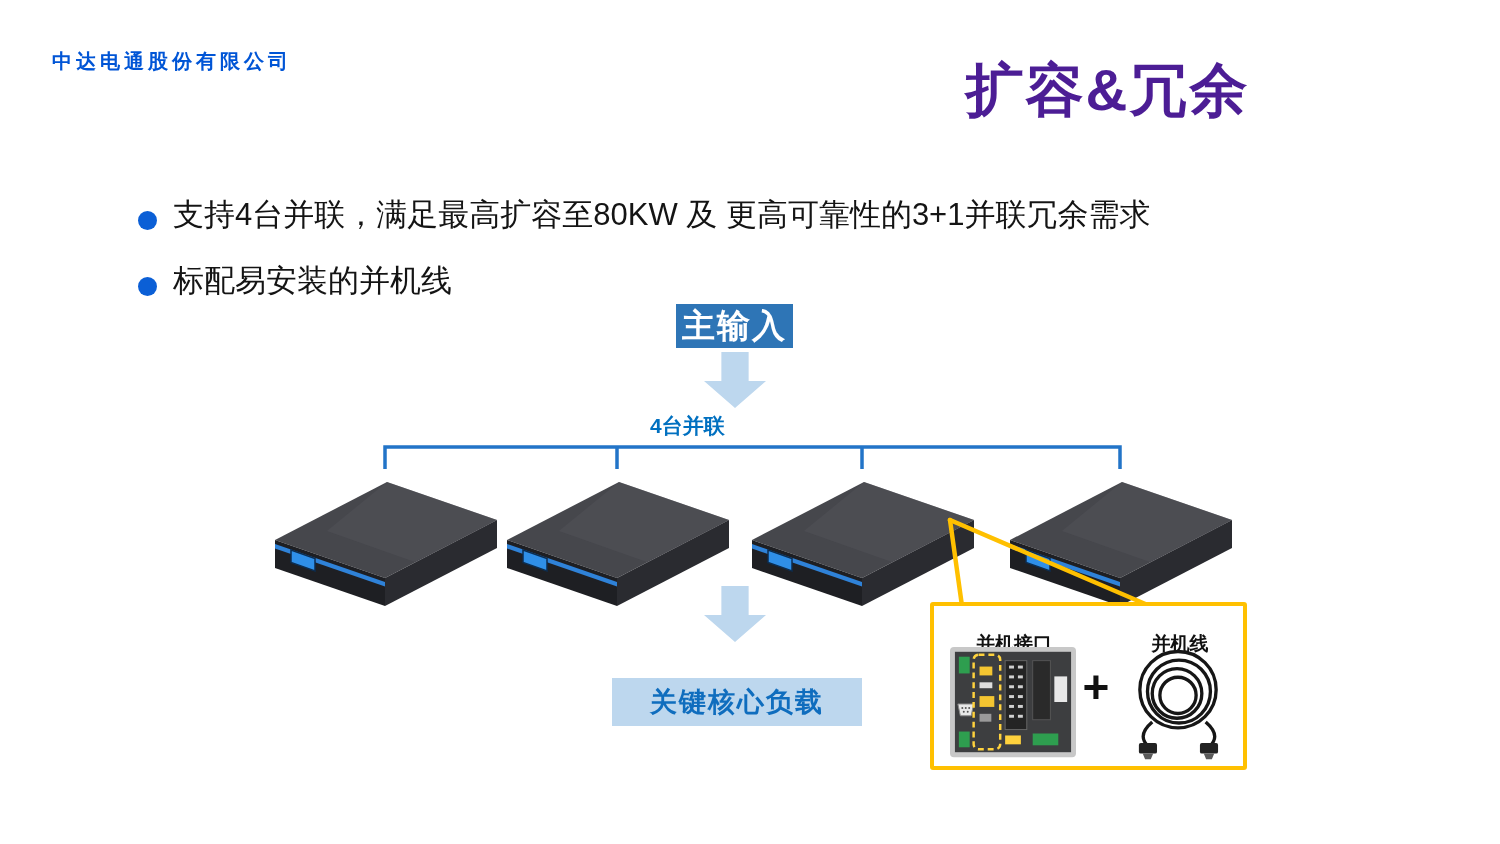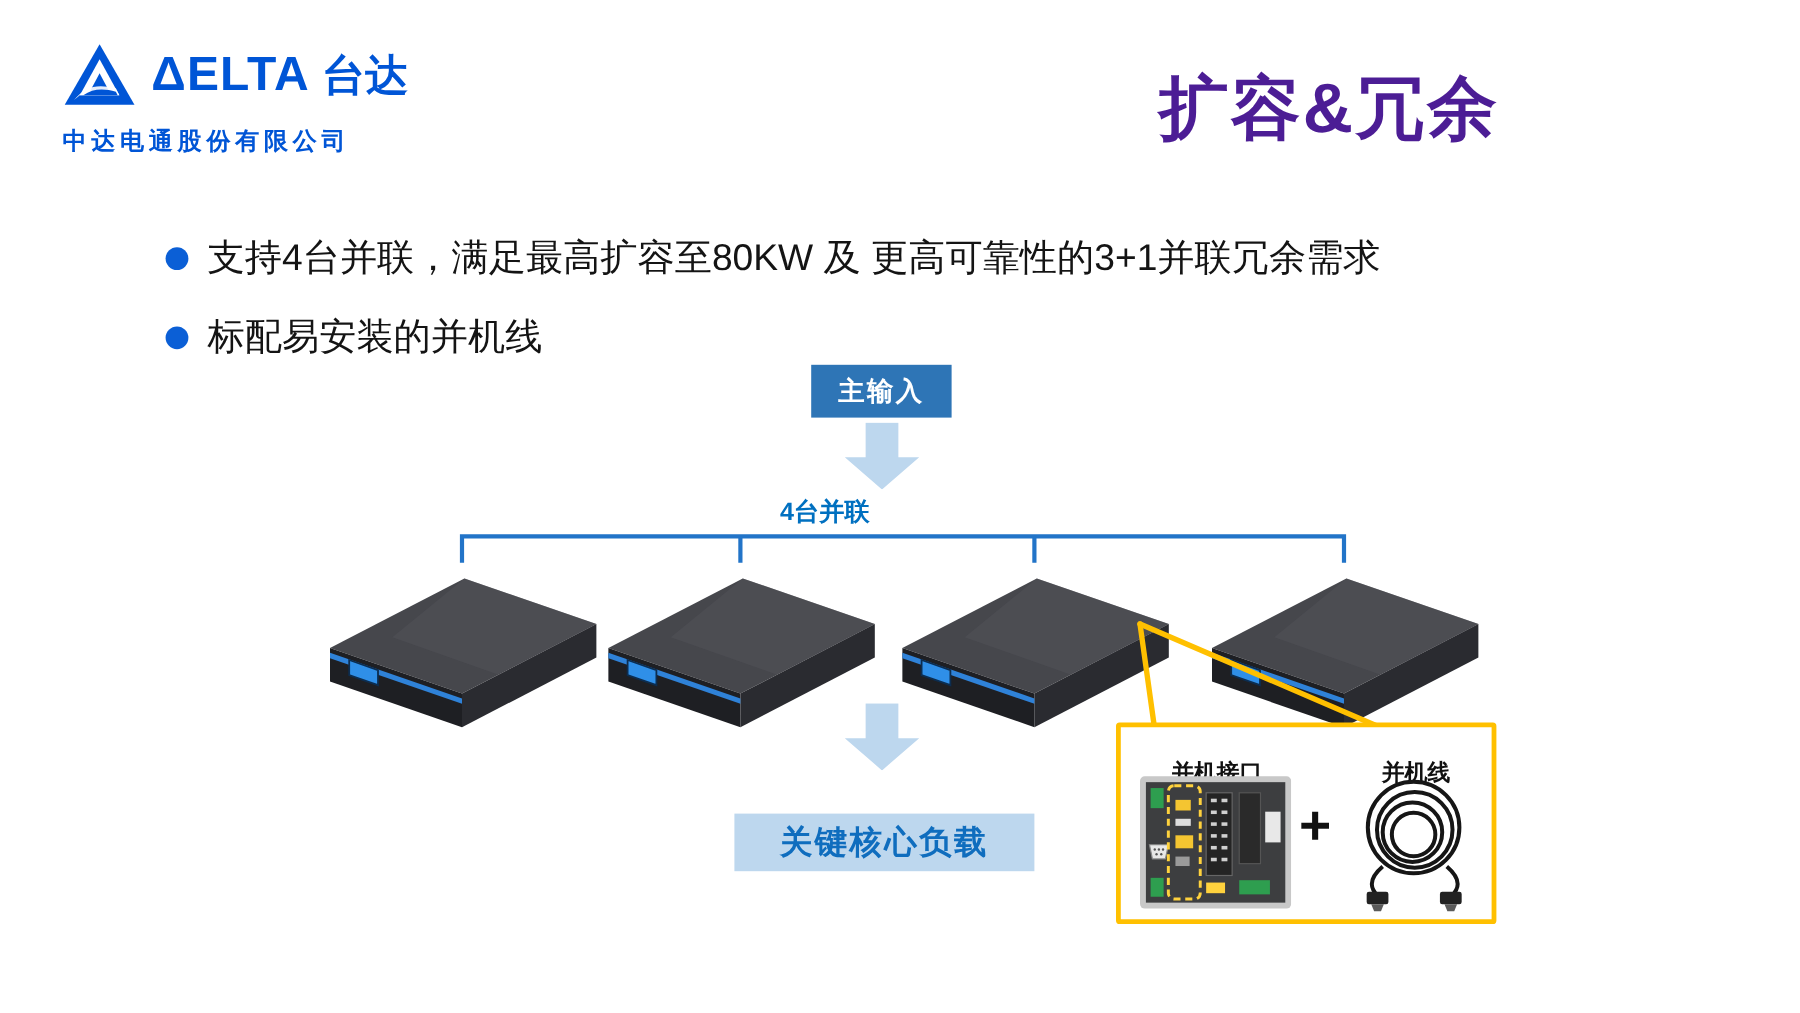--- a/index.html
+++ b/index.html
@@ -13,27 +13,27 @@
   .logo-mark { width:62px; height:56px; flex:0 0 auto; }
   .brand-text { font-size:40px; font-weight:bold; color:#0055d6; letter-spacing:1px; line-height:1; }
   .brand-cn { font-size:36px; font-weight:bold; color:#0055d6; margin-left:10px; line-height:1; }
   .company-name { margin-top:14px; font-size:20px; font-weight:bold; color:#0055d6; letter-spacing:4px; white-space:nowrap; }
 
   .page-title { position:absolute; left:900px; top:52px; width:415px; text-align:center;
     font-size:58px; font-weight:bold; color:#4c1d95; letter-spacing:2px; }
 
   
   .bullets { position:absolute; left:138px; top:194px; width:1280px; }
-  .bullet-row { display:flex; align-items:flex-start; gap:16px; margin-bottom:24px; }
+  .bullet-row { display:flex; align-items:center; gap:16px; margin-bottom:24px; }
   .bullet-dot { width:19px; height:19px; border-radius:50%; background:#0b5fd6; margin-top:12px; flex:0 0 auto; }
   .bullet-text { font-size:31px; color:#141414; line-height:1.35; white-space:nowrap; }
 
   
   .main-input-box { position:absolute; left:676px; top:304px; width:117px; height:44px;
-    background:#2e75b6; color:#fff; font-size:22px; font-weight:bold;
+    background:#2e75b6; color:#fff; font-size:33px; font-weight:bold;
     display:flex; align-items:center; justify-content:center; letter-spacing:2px; }
 
   .block-arrow { position:absolute; width:62px; height:56px; background:#bdd7ee;
     clip-path:polygon(28% 0, 72% 0, 72% 52%, 100% 52%, 50% 100%, 0 52%, 28% 52%); }
   .arrow-top { left:704px; top:352px; }
   .arrow-bottom { left:704px; top:586px; }
 
   .parallel-label { position:absolute; left:650px; top:412px; width:175px; text-align:left;
     font-size:21px; font-weight:bold; color:#0070c0; }
 
@@ -60,33 +60,20 @@
   .plus-sign { position:absolute; left:142px; top:58px; width:40px; text-align:center;
     font-size:46px; font-weight:bold; color:#111; line-height:1; }
   .cable-svg { position:absolute; left:182px; top:34px; width:124px; height:126px; }
 </style>
 </head>
 <body>
 
 <div class="slide">
 
   <div class="logo-block">
-    <div class="logo-row">
-      <svg class="logo-mark" viewBox="0 0 64 56">
-        <polygon points="32,2 62,54 2,54" fill="#0055d6"></polygon>
-        <polygon points="32,15 49,46 15,46" fill="#ffffff"></polygon>
-        <polygon points="32,27 40,42 24,42" fill="#0055d6"></polygon>
-        <path d="M14,46 L32,15 L38,26 L26,46 Z" fill="#0055d6" opacity="0.0"></path>
-        <path d="M10,50 C20,38 30,36 46,40 L49,46 L15,46 Z" fill="#ffffff" opacity="0.9"></path>
-        <path d="M18,46 C26,40 36,40 46,43 L47.5,46 Z" fill="#0055d6"></path>
-      </svg>
-      <div>
-        <span class="brand-text">ΔELTA</span><span class="brand-cn">台达</span>
-      </div>
-    </div>
     <div class="company-name">中达电通股份有限公司</div>
   </div>
 
   <div class="page-title">扩容&amp;冗余</div>
 
   <div class="bullets">
     <div class="bullet-row">
       <div class="bullet-dot"></div>
       <div class="bullet-text">支持4台并联，满足最高扩容至80KW 及 更高可靠性的3+1并联冗余需求</div>
     </div>

